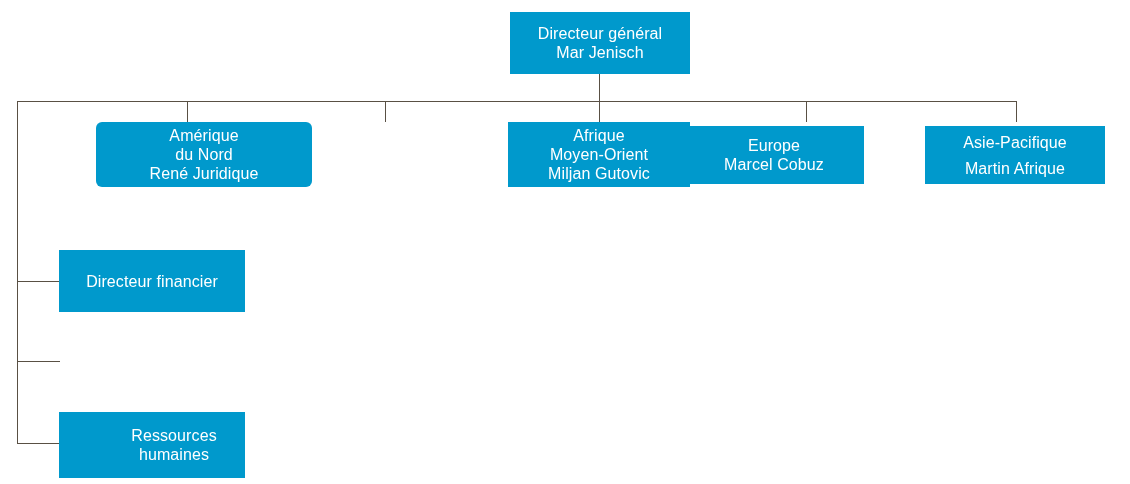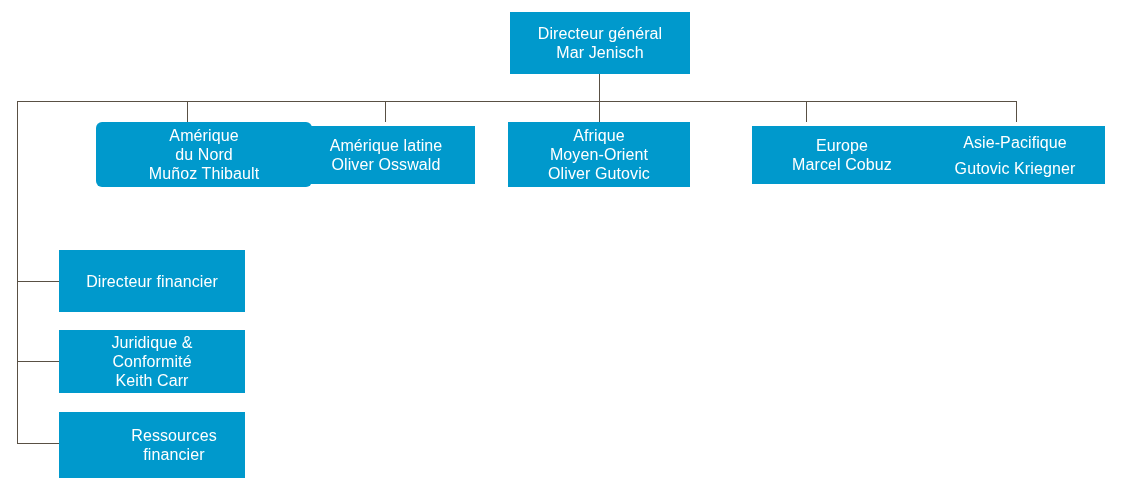--- a/index.html
+++ b/index.html
@@ -67,52 +67,43 @@
   <div class="connector h" style="left: 17px; top: 443px; width: 43px; background: rgb(89, 80, 68);"></div>
 
   <div class="node" style="left: 510px; top: 12px; width: 180px; height: 62px; background: rgb(0, 153, 204); color: rgb(255, 255, 255);">
     <span class="line1">Directeur général</span>
     <span class="line3">Mar Jenisch</span>
   </div>
 
   <div class="node" style="left: 96px; top: 122px; width: 216px; height: 65px; background: rgb(0, 153, 204); color: rgb(255, 255, 255); border-radius: 6px;">
     <span class="line1">Amérique</span>
     <span class="line2">du Nord</span>
-    <span class="line3">Muñoz Thibault</span>
+    <span class="line3">René Juridique</span>
   </div>
 
-  <div class="node" style="left: 297px; top: 126px; width: 178px; height: 58px; background: rgb(0, 153, 204); color: rgb(255, 255, 255);">
-    <span class="line1">Amérique latine</span>
-    <span class="line3">Oliver Osswald</span>
-  </div>
 
   <div class="node" style="left: 508px; top: 122px; width: 182px; height: 65px; background: rgb(0, 153, 204); color: rgb(255, 255, 255);">
     <span class="line1">Afrique</span>
     <span class="line2">Moyen-Orient</span>
-    <span class="line3">Oliver Gutovic</span>
+    <span class="line3">Miljan Gutovic</span>
   </div>
 
-  <div class="node" style="left: 752px; top: 126px; width: 180px; height: 58px; background: rgb(0, 153, 204); color: rgb(255, 255, 255);">
+  <div class="node" style="left: 684px; top: 126px; width: 180px; height: 58px; background: rgb(0, 153, 204); color: rgb(255, 255, 255);">
     <span class="line1">Europe</span>
     <span class="line3">Marcel Cobuz</span>
   </div>
 
   <div class="node" style="left: 925px; top: 126px; width: 180px; height: 58px; background: rgb(0, 153, 204); color: rgb(255, 255, 255); gap: 7px;">
     <span class="line1">Asie-Pacifique</span>
-    <span class="line3">Gutovic Kriegner</span>
+    <span class="line3">Martin Afrique</span>
   </div>
 
   <div class="node" style="left: 59px; top: 250px; width: 186px; height: 62px; background: rgb(0, 153, 204); color: rgb(255, 255, 255); gap: 32px;">
     <span class="line1">Directeur financier</span>
   </div>
 
-  <div class="node" style="left: 59px; top: 330px; width: 186px; height: 63px; background: rgb(0, 153, 204); color: rgb(255, 255, 255);">
-    <span class="line1">Juridique &amp;</span>
-    <span class="line2">Conformité</span>
-    <span class="line3">Keith Carr</span>
-  </div>
 
   <div class="node" style="left: 59px; top: 412px; width: 186px; height: 66px; background: rgb(0, 153, 204); color: rgb(255, 255, 255); padding-left: 44px;">
     <span class="line1">Ressources</span>
-    <span class="line2">financier</span>
+    <span class="line2">humaines</span>
   </div>
 
 </div>
 
 </body></html>

